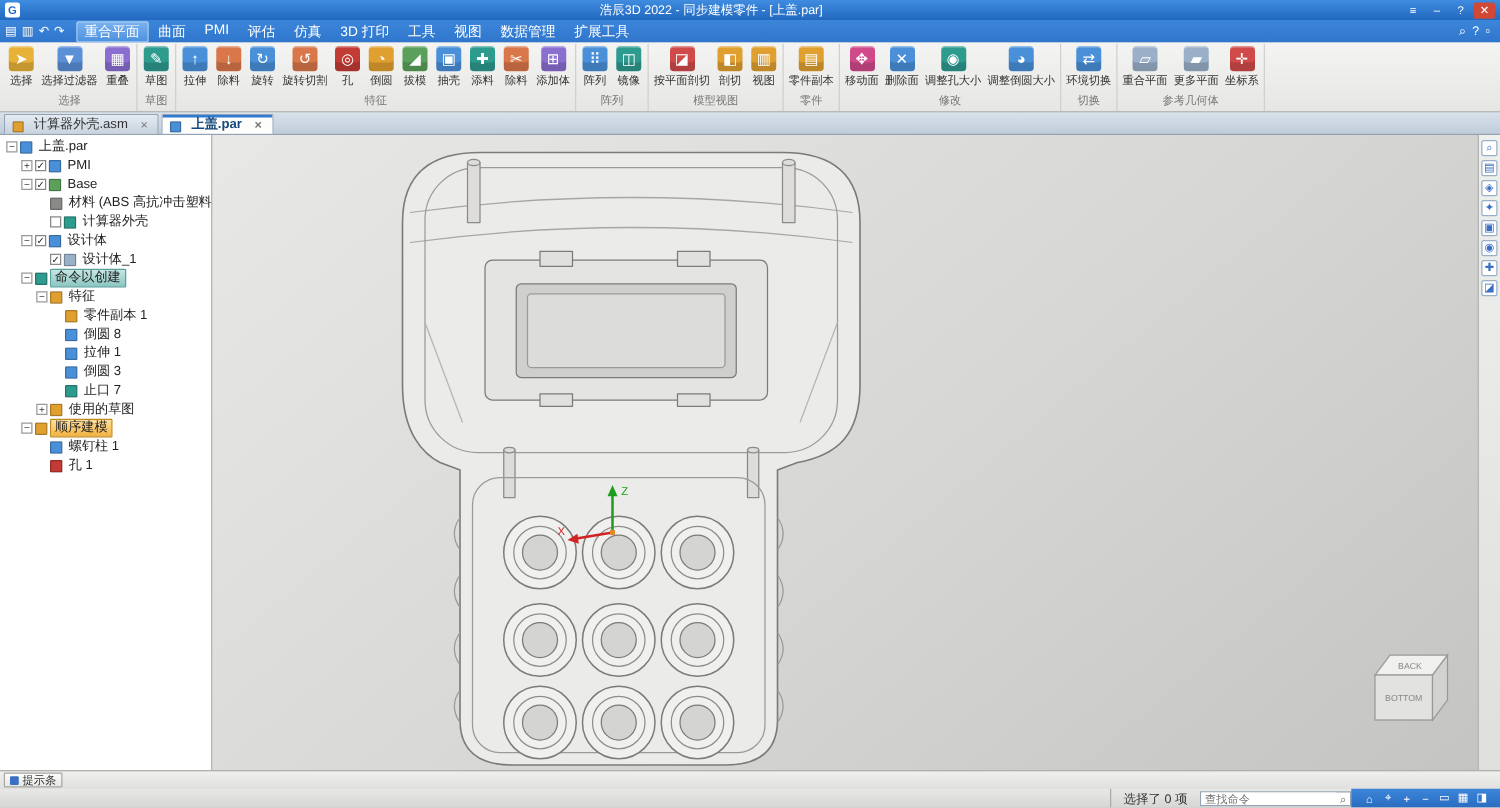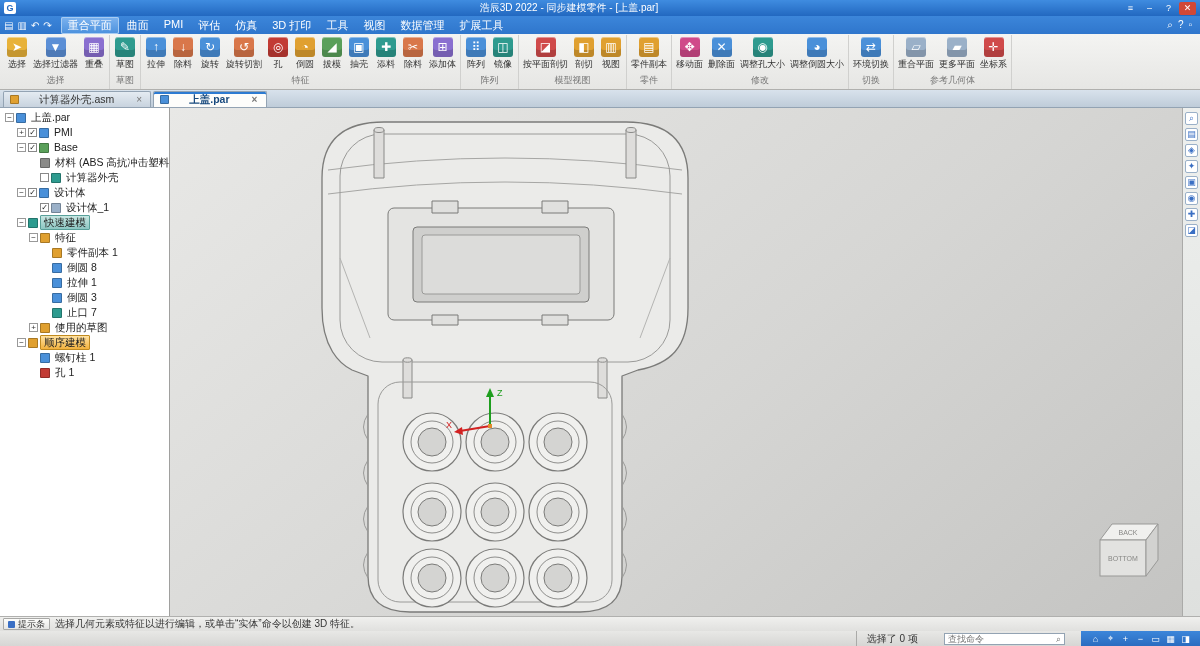--- a/index.html
+++ b/index.html
@@ -27,21 +27,21 @@
   .ribbon { height:56px; background:linear-gradient(#f4f4f2,#e6e6e4); border-bottom:1px solid #b0b0ae; display:flex; align-items:stretch; padding:1px 2px 0; flex:0 0 auto; overflow:hidden; }
   .rgroup { display:flex; flex-direction:column; border-right:1px solid #d0d0ce; padding:1px 2px 0; }
   .rbtns { display:flex; flex:1; align-items:flex-start; gap:1px; }
   .rbtn { display:flex; flex-direction:column; align-items:center; gap:1px; padding:1px 2px; min-width:26px; border-radius:2px; }
   .ricon { width:20px; height:20px; border-radius:3px; color:#fff; font-size:12px; line-height:20px; text-align:center; box-shadow:inset 0 -7px rgba(0,0,0,.15), inset 0 1px rgba(255,255,255,.4); }
   .rlabel { font-size:9px; color:#333; white-space:nowrap; }
   .rgname { font-size:9px; color:#777; text-align:center; padding:1px 2px 2px; white-space:nowrap; }
 
   
   .doctabs { height:18px; background:linear-gradient(#d8e2ec,#bfccd9); display:flex; align-items:flex-end; padding:0 3px; gap:2px; border-bottom:1px solid #93a3b3; flex:0 0 auto; }
-  .dtab { display:flex; align-items:center; gap:20px; padding:1px 6px; font-size:10.5px; height:16px; background:linear-gradient(#e4ebf2,#c8d3de); border:1px solid #93a3b3; border-bottom:none; border-radius:2px 2px 0 0; color:#333; white-space:nowrap; }
+  .dtab { display:flex; align-items:flex-end; gap:8px; padding:1px 6px; font-size:10.5px; height:16px; background:linear-gradient(#e4ebf2,#c8d3de); border:1px solid #93a3b3; border-bottom:none; border-radius:2px 2px 0 0; color:#333; white-space:nowrap; }
   .dtab.is-on { background:#fdfdfb; font-weight:bold; color:#17497e; box-shadow:inset 0 2px #2d7bd2; }
   .dticon { width:9px; height:9px; border-radius:1px; border:1px solid rgba(0,0,0,.25); }
   .dtclose { font-size:10px; color:#777; width:10px; text-align:center; }
 
   
   .main { flex:1; display:flex; min-height:0; }
   .tree-panel { width:170px; flex:0 0 170px; background:#fff; border-right:1px solid #a0a09e; padding-top:2px; overflow:hidden; }
   .tree-row { display:flex; align-items:center; gap:2px; height:15px; font-size:10.5px; color:#222; padding-left:3px; white-space:nowrap; }
   .t-pad { display:inline-block; height:1px; flex:0 0 auto; }
   .exp { width:9px; height:9px; flex:0 0 9px; border:1px solid #999; background:#fff; font-size:8px; line-height:7px; text-align:center; color:#333; }
@@ -63,21 +63,21 @@
 
   
   .hintbar { height:15px; background:linear-gradient(#f0f0ee,#e0e0de); border-top:1px solid #b0b0ae; display:flex; align-items:center; font-size:10px; color:#333; padding:0 3px; gap:5px; flex:0 0 auto; }
   .hint-chip { display:flex; align-items:center; gap:3px; background:linear-gradient(#fdfdfb,#e6e6e4); border:1px solid #a8a8a6; padding:0 4px; height:12px; font-size:9px; border-radius:1px; }
   .chip-ic { width:7px; height:7px; background:#3a6fc4; border-radius:1px; }
   .hint-text { white-space:nowrap; overflow:hidden; }
 
   .bottombar { height:15px; background:linear-gradient(#e8e8e6,#d6d6d4); display:flex; align-items:center; font-size:10px; color:#333; flex:0 0 auto; }
   .bb-spacer { flex:1; }
   .bb-sel { padding:0 10px; border-left:1px solid #aaaaa8; height:100%; display:flex; align-items:center; }
-  .bb-search { display:flex; align-items:flex-start; background:#fff; border:1px solid #93a3b3; height:12px; margin:0 16px; }
+  .bb-search { display:flex; align-items:flex-start; background:#fff; border:1px solid #93a3b3; height:12px; margin:0 0; }
   .bb-search input { border:none; outline:none; width:108px; font-size:9px; height:10px; padding:0 3px; font-family:inherit; color:#444; }
   .bb-search .mag { font-size:9px; color:#666; padding:0 3px; }
   .bb-blue { height:100%; background:linear-gradient(#3c86da,#2a6cc0); display:flex; align-items:center; gap:2px; padding:0 8px; color:#fff; }
   .bb-blue span { font-size:9px; width:13px; text-align:center; }
 </style>
 </head>
 <body>
 
 <div class="window">
 
@@ -397,21 +397,21 @@
           <span class="chk is-checked"></span>
           <span class="t-icon" style="background: rgb(154, 176, 200);"></span>
           <span class="t-label">设计体_1</span>
         </div>
 
         <div class="tree-row is-teal">
           <span class="t-pad" style="width: 12px;"></span>
           <span class="exp">−</span>
 
           <span class="t-icon" style="background: rgb(46, 155, 143);"></span>
-          <span class="t-label">快速建模</span>
+          <span class="t-label">命令以创建</span>
         </div>
 
         <div class="tree-row">
           <span class="t-pad" style="width: 24px;"></span>
           <span class="exp">−</span>
 
           <span class="t-icon" style="background: rgb(224, 160, 48);"></span>
           <span class="t-label">特征</span>
         </div>
 
@@ -575,21 +575,20 @@
         <span class="rs-icon">✚</span>
         <span class="rs-icon">◪</span>
       </div>
   </div>
 
   <div class="hintbar">
     <div class="hint-chip">
       <span class="chip-ic"></span>
       <span>提示条</span>
     </div>
-    <span class="hint-text">选择几何元素或特征以进行编辑，或单击“实体”命令以创建 3D 特征。</span>
   </div>
 
   <div class="bottombar">
     <div class="bb-spacer"></div>
     <span class="bb-sel">选择了 0 项</span>
     <div class="bb-search">
       <input placeholder="查找命令" style="">
       <span class="mag">⌕</span>
     </div>
     <div class="bb-blue">

